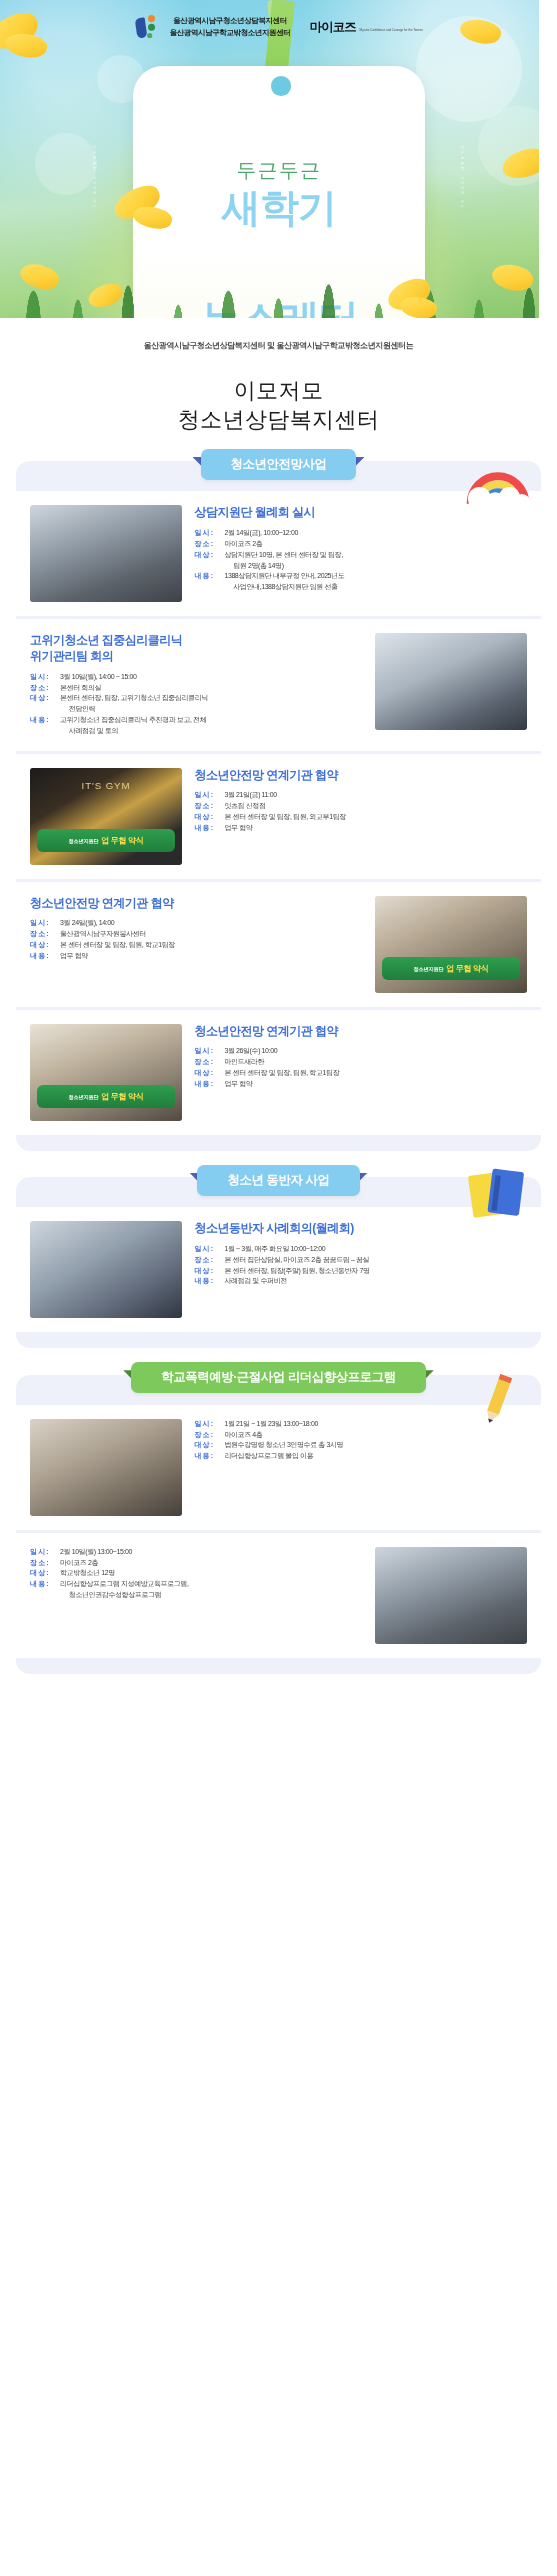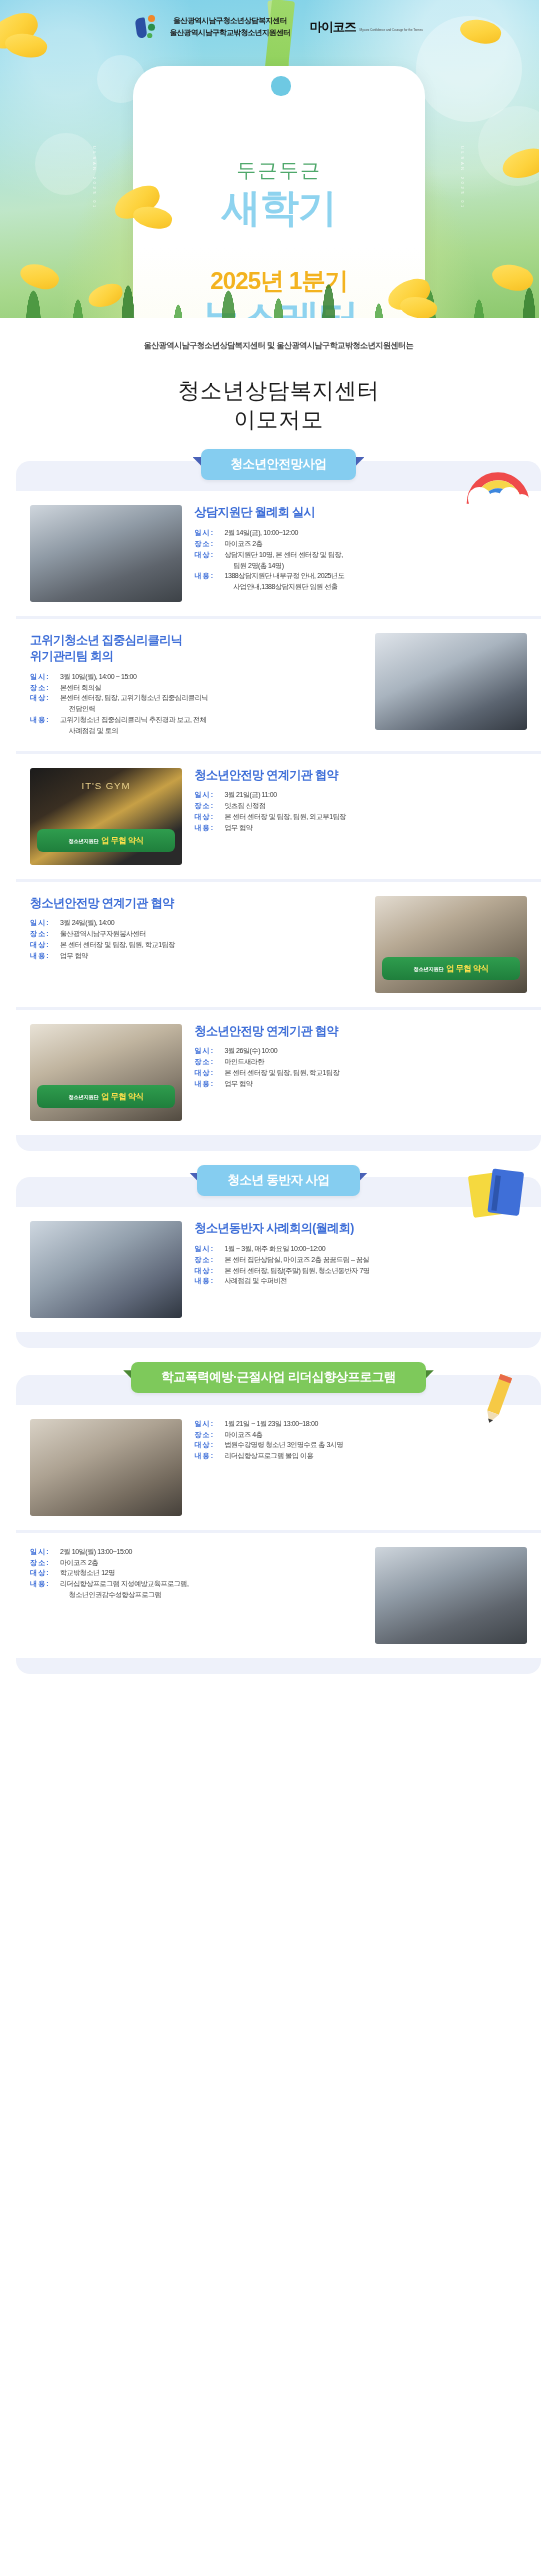--- a/index.html
+++ b/index.html
@@ -256,37 +256,36 @@
 
     <span class="side-vert sv-l">ULSAN 2025 01</span>
     <span class="side-vert sv-r">ULSAN 2025 01</span>
 
     <div class="hero-script">두근두근</div>
     <div class="hero-sem">새학기</div>
 
     <span class="petal fl4"></span>
     <span class="petal fl4b"></span>
 
-    <div class="hero-year">2025년 1분기</div>
     <div class="hero-nl">뉴스레터</div>
 
     <div class="grass"></div>
     <span class="petal fl5"></span>
     <span class="petal fl5b"></span>
     <span class="petal fl6"></span>
     <span class="petal fl7"></span>
     <span class="petal fl8"></span>
 
   </div>
 
   <div class="intro">
     <p>울산광역시남구청소년상담복지센터 및 울산광역시남구학교밖청소년지원센터는</p>
     <div class="big-title">
+      <div>이모저모</div>
       <div>청소년상담복지센터</div>
-      <div>이모저모</div>
     </div>
   </div>
 
   <div id="sections-host">
   <div class="section">
     <div class="sec-body">
       <div class="sec-tab-wrap">
         <span class="sec-tab">청소년안전망사업</span>
       </div>
       <span class="rainbow">

